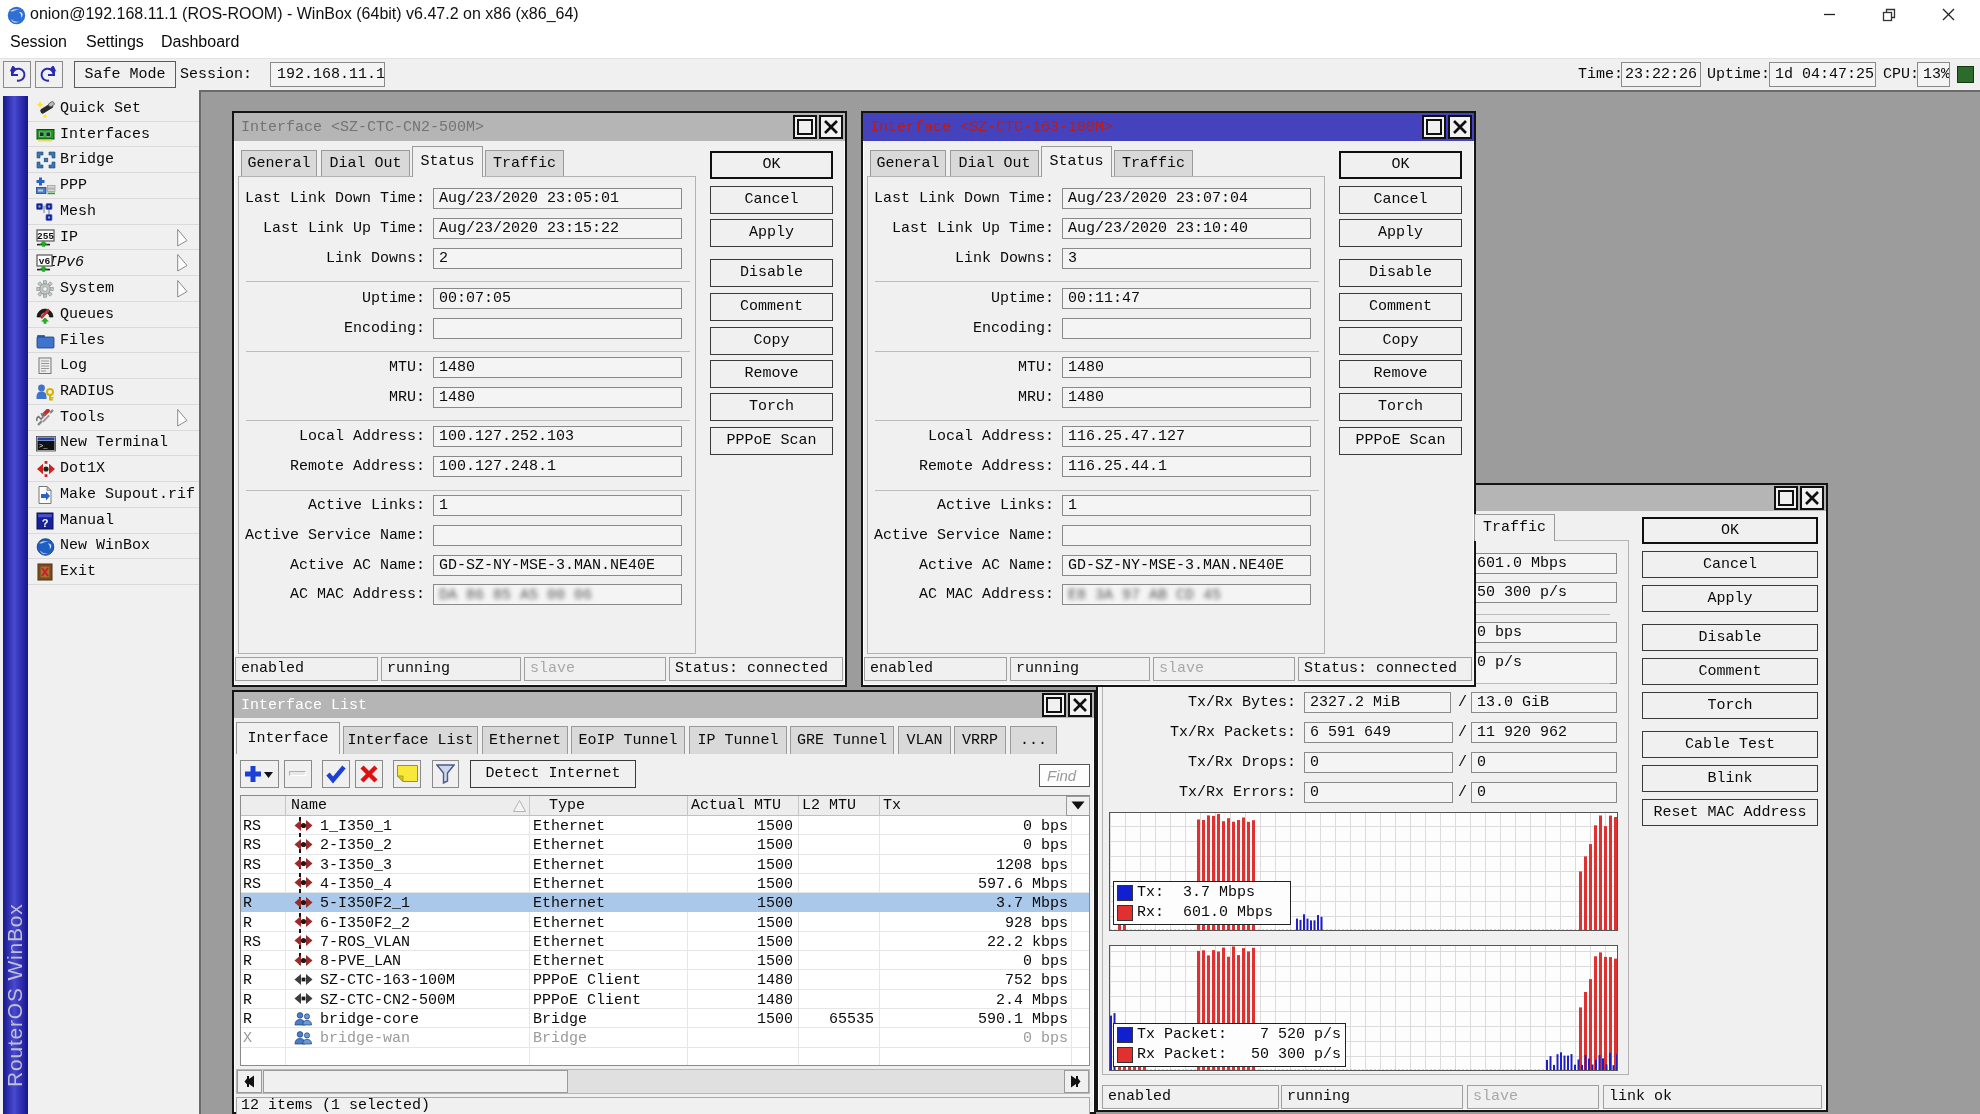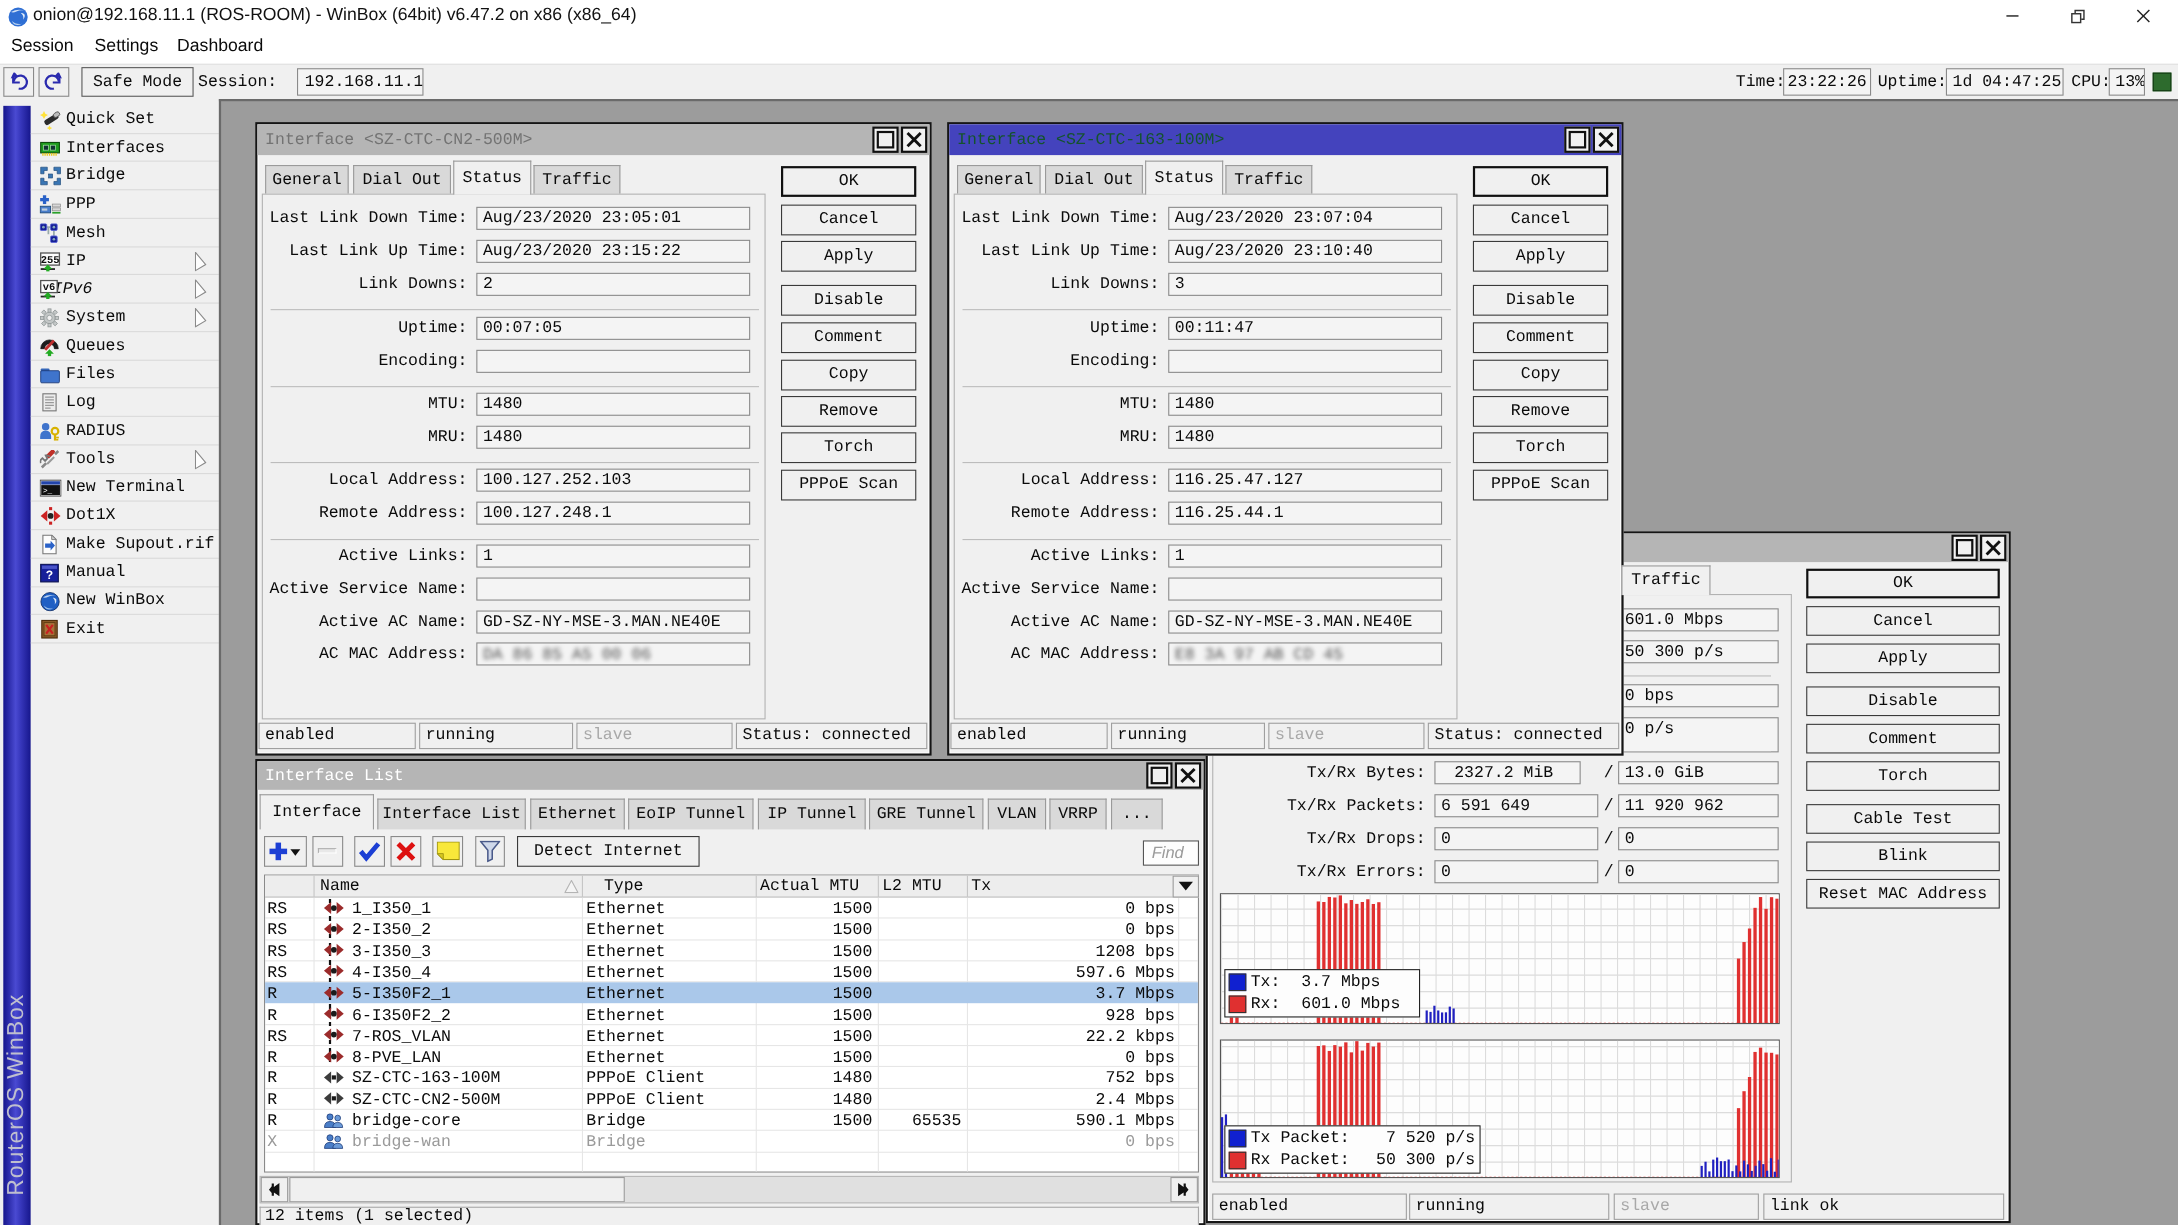--- a/index.html
+++ b/index.html
@@ -556,21 +556,21 @@
   </svg>
 <div class="tabA" style="left:1474px;top:514px;width:81px;height:27px;line-height:26px;">Traffic</div>
 <div class="panel" style="left:1102px;top:540px;width:527px;height:535px;"></div>
 <div class="inp" style="left:1471px;top:553px;width:146px;height:21px;line-height:19px;padding-left:5px;">601.0 Mbps</div>
 <div class="inp" style="left:1471px;top:582px;width:146px;height:21px;line-height:19px;padding-left:5px;">50 300 p/s</div>
 <div class="inp" style="left:1471px;top:622px;width:146px;height:21px;line-height:19px;padding-left:5px;">0 bps</div>
 <div class="inp" style="left:1471px;top:652px;width:146px;height:32px;line-height:19px;padding-left:5px;">0 p/s</div>
 <div class="sep" style="left:1110px;top:614px;width:500px;height:1px;"></div>
 <div class="sep" style="left:1110px;top:683px;width:500px;height:1px;"></div>
 <div class="lbl" style="left:1146px;top:694px;width:150px;">Tx/Rx Bytes:</div>
-<div class="inp" style="left:1304px;top:692px;width:133px;height:21px;line-height:19px;padding-left:17px;">2327.2 MiB</div>
+<div class="inp" style="left:1304px;top:692px;width:147px;height:21px;line-height:19px;padding-left:5px;">2327.2 MiB</div>
 <div class="m" style="left:1458px;top:694px;">/</div>
 <div class="inp" style="left:1471px;top:692px;width:146px;height:21px;line-height:19px;padding-left:5px;">13.0 GiB</div>
 <div class="lbl" style="left:1146px;top:724px;width:150px;">Tx/Rx Packets:</div>
 <div class="inp" style="left:1304px;top:722px;width:149px;height:21px;line-height:19px;padding-left:5px;">6 591 649</div>
 <div class="m" style="left:1458px;top:724px;">/</div>
 <div class="inp" style="left:1471px;top:722px;width:146px;height:21px;line-height:19px;padding-left:5px;">11 920 962</div>
 <div class="lbl" style="left:1146px;top:754px;width:150px;">Tx/Rx Drops:</div>
 <div class="inp" style="left:1304px;top:752px;width:149px;height:21px;line-height:19px;padding-left:5px;">0</div>
 <div class="m" style="left:1458px;top:754px;">/</div>
 <div class="inp" style="left:1471px;top:752px;width:146px;height:21px;line-height:19px;padding-left:5px;">0</div>
@@ -695,21 +695,21 @@
 <div class="pbtn" style="left:1642px;top:692px;width:176px;height:27px;line-height:25px;">Torch</div>
 <div class="pbtn" style="left:1642px;top:731px;width:176px;height:27px;line-height:25px;">Cable Test</div>
 <div class="pbtn" style="left:1642px;top:765px;width:176px;height:27px;line-height:25px;">Blink</div>
 <div class="pbtn" style="left:1642px;top:799px;width:176px;height:27px;line-height:25px;">Reset MAC Address</div>
 <div class="cell" style="left:1102px;top:1085px;width:177px;height:24px;line-height:22px;padding-left:5px;">enabled</div>
 <div class="cell" style="left:1281px;top:1085px;width:182px;height:24px;line-height:22px;padding-left:5px;">running</div>
 <div class="cell" style="left:1467px;top:1085px;width:132px;height:24px;line-height:22px;padding-left:5px;color:#a8a8a8;">slave</div>
 <div class="cell" style="left:1603px;top:1085px;width:219px;height:24px;line-height:22px;padding-left:5px;">link ok</div>
 <div class="win" style="left:861px;top:111px;width:615px;height:576px;"></div>
 <div class="tbar" style="left:863px;top:113px;width:611px;height:28px;background:#4443bd;"></div>
-<div class="m" style="left:870px;top:119px;color:#14532d;z-index:2;">Interface &lt;SZ-CTC-163-100M&gt;</div>
+<div class="m" style="left:870px;top:119px;color:#b91c1c;z-index:2;">Interface &lt;SZ-CTC-163-100M&gt;</div>
 <div class="tbtn" style="left:1422px;top:115px;width:24px;height:24px;"></div>
 <div class="tbtn" style="left:1448px;top:115px;width:24px;height:24px;"></div>
 <div class="" style="left:1426px;top:119px;width:16px;height:16px;border:2px solid #101010;background:#f0f0f0;"></div>
 <svg style="left:1451px;top:118px;position:absolute" width="18" height="18" viewBox="0 0 18 18">
 <line x1="3" y1="3" x2="15" y2="15" stroke="#101010" stroke-width="2.6"></line>
 <line x1="15" y1="3" x2="3" y2="15" stroke="#101010" stroke-width="2.6"></line>
   </svg>
 <div class="tabI" style="left:870px;top:150px;width:76px;height:26px;line-height:25px;">General</div>
 <div class="tabI" style="left:950px;top:150px;width:89px;height:26px;line-height:25px;">Dial Out</div>
 <div class="tabA" style="left:1041px;top:146px;width:71px;height:31px;line-height:30px;">Status</div>

